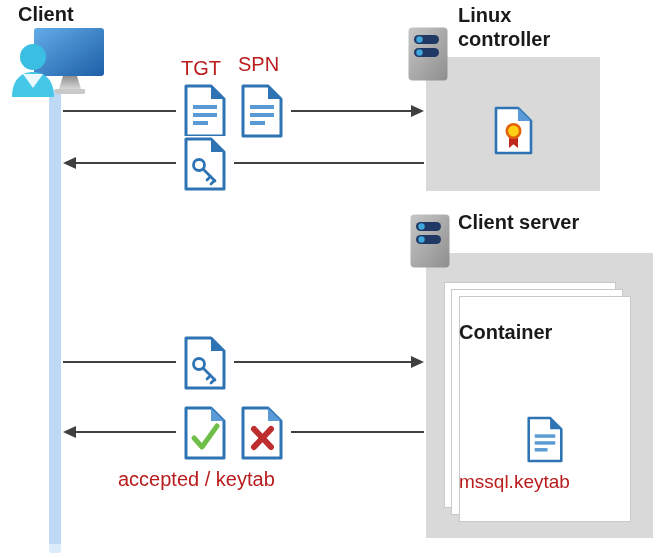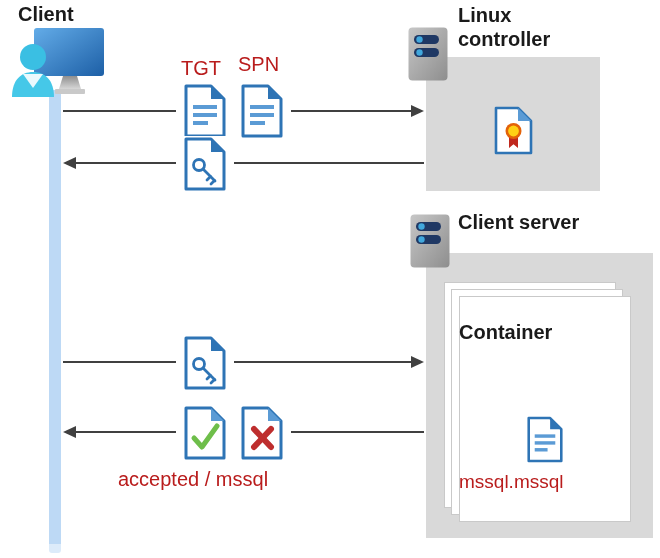--- a/index.html
+++ b/index.html
@@ -139,21 +139,21 @@
 
   <div class="abs" style="left:527px;top:416px;">
     <svg width="36" height="47" viewBox="0 0 42 54">
       <path d="M2 2 H27 L40 15 V52 H2 Z" fill="#FFF" stroke="#2E74B5" stroke-width="3" stroke-linejoin="round"></path>
       <path d="M27 2 L40 15 H27 Z" fill="#2E74B5"></path>
       <rect x="9" y="21" width="24" height="4" fill="#5B9BD5"></rect>
       <rect x="9" y="29" width="24" height="4" fill="#5B9BD5"></rect>
       <rect x="9" y="37" width="15" height="4" fill="#5B9BD5"></rect>
     </svg>
   </div>
-  <div class="abs note center" style="left:459px;top:470px;width:172px;font-size:19px;">mssql.mssql</div>
+  <div class="abs note center" style="left:459px;top:470px;width:172px;font-size:19px;">mssql.keytab</div>
 
   <div class="abs arrow-line" style="left:63px;top:361px;width:349px;"></div>
   <div class="abs arrow-head head-right" style="left:411px;top:356px;"></div>
 
   <div class="abs arrow-line" style="left:75px;top:431px;width:349px;"></div>
   <div class="abs arrow-head head-left" style="left:63px;top:426px;"></div>
 
   <div class="abs icon-mask" style="left:176px;top:335px;width:58px;height:56px;">
     <svg width="42" height="54" viewBox="0 0 42 54">
       <path d="M2 2 H27 L40 15 V52 H2 Z" fill="#FFF" stroke="#2E74B5" stroke-width="3" stroke-linejoin="round"></path>
@@ -176,15 +176,15 @@
     <svg width="42" height="54" viewBox="0 0 42 54">
       <path d="M2 2 H27 L40 15 V52 H2 Z" fill="#FFF" stroke="#2E74B5" stroke-width="3" stroke-linejoin="round"></path>
       <path d="M27 2 L40 15 H27 Z" fill="#5B9BD5"></path>
       <g stroke="#BE2E2E" stroke-width="6" stroke-linecap="round">
         <path d="M13 23 L30 41"></path>
         <path d="M30 23 L13 41"></path>
       </g>
     </svg>
   </div>
 
-  <div class="abs note center" style="left:118px;top:467px;width:234px;">accepted / mssql</div>
+  <div class="abs note center" style="left:118px;top:467px;width:234px;">accepted / keytab</div>
 
 </div>
 
 </body></html>

